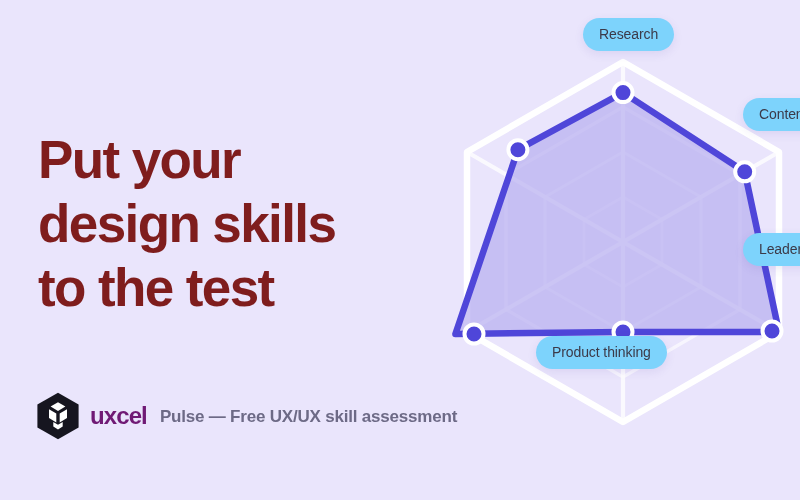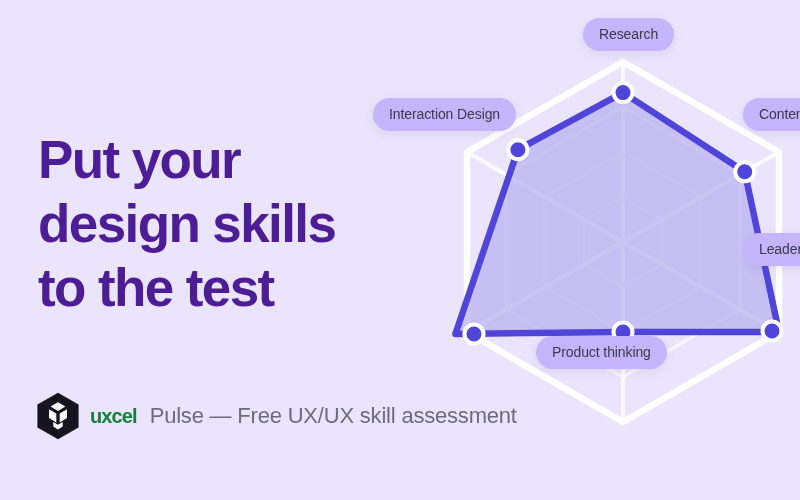--- a/index.html
+++ b/index.html
@@ -27,50 +27,50 @@
   
   .headline {
     position: absolute;
     left: 38px;
     top: 92px;
     width: 430px;
     font-size: 53px;
     line-height: 64px;
     font-weight: 700;
     letter-spacing: -1.6px;
-    color: #4c1d95;
+    color: #7f1d1d;
     white-space: pre-line;
   }
 
   
   .footer {
     position: absolute;
     left: 36px;
     top: 392px;
     display: flex;
     align-items: center;
     height: 48px;
   }
   .logo-mark {
     width: 44px;
     height: 48px;
     flex: 0 0 auto;
     display: block;
   }
   .brand-name {
-    font-size: 20px;
+    font-size: 24px;
     font-weight: 700;
     letter-spacing: -0.9px;
-    color: #15803d;
+    color: #701a75;
     margin-left: 10px;
     line-height: 1;
   }
   .tagline {
-    font-size: 22px;
-    font-weight: 400;
+    font-size: 17px;
+    font-weight: 700;
     color: #6d6a86;
     margin-left: 13px;
     line-height: 1;
     letter-spacing: -0.2px;
   }
 
   
   .radar-wrap {
     position: absolute;
     left: 430px;
@@ -84,21 +84,21 @@
     top: 0;
     width: 370px;
     height: 500px;
     display: block;
     overflow: visible;
   }
 
   
   .pill {
     position: absolute;
-    background: #c4b5fd;
+    background: #7dd3fc;
     border-radius: 999px;
     padding: 8px 16px 9px;
     font-size: 14px;
     line-height: 16px;
     color: #3b3a49;
     white-space: nowrap;
     box-shadow: 0 3px 10px rgba(80, 60, 160, 0.10);
     letter-spacing: -0.1px;
   }
   .pill-research        { left: 153px; top: 18px; }
@@ -149,21 +149,20 @@
         <circle cx="193" cy="332" r="9.5" fill="#4f46d9" stroke="#ffffff" stroke-width="4"></circle>
         <circle cx="44" cy="334" r="9.5" fill="#4f46d9" stroke="#ffffff" stroke-width="4"></circle>
         <circle cx="87.9" cy="149.7" r="9.5" fill="#4f46d9" stroke="#ffffff" stroke-width="4"></circle>
       </g>
     </svg>
 
     <div class="pill pill-research">Research</div>
     <div class="pill pill-content">Content</div>
     <div class="pill pill-leadership">Leadership</div>
     <div class="pill pill-product">Product thinking</div>
-    <div class="pill pill-interaction">Interaction Design</div>
   </div>
 
   <div class="footer">
     <svg class="logo-mark" viewBox="0 0 44 48">
       <path d="M22 0.7 L42.6 12.4 L42.6 35.6 L22 47.3 L1.4 35.6 L1.4 12.4 Z" fill="#16151f"></path>
       <g fill="#ffffff">
         <path d="M22 10.2 L29.4 14.6 L22 19.0 L14.6 14.6 Z"></path>
         <path d="M13.0 17.3 L20.3 21.6 L20.3 30.4 L13.0 26.1 Z"></path>
         <path d="M31.0 17.3 L31.0 26.1 L23.7 30.4 L23.7 21.6 Z"></path>
         <path d="M17.3 30.0 L22 32.8 L26.7 30.0 L26.7 34.6 L22 37.4 L17.3 34.6 Z"></path>

